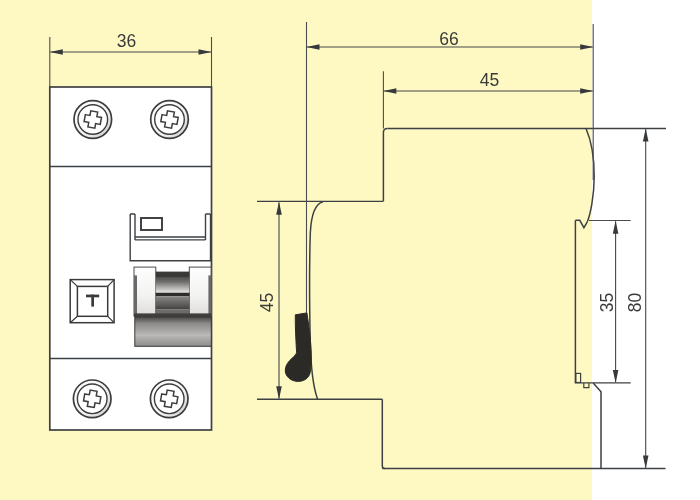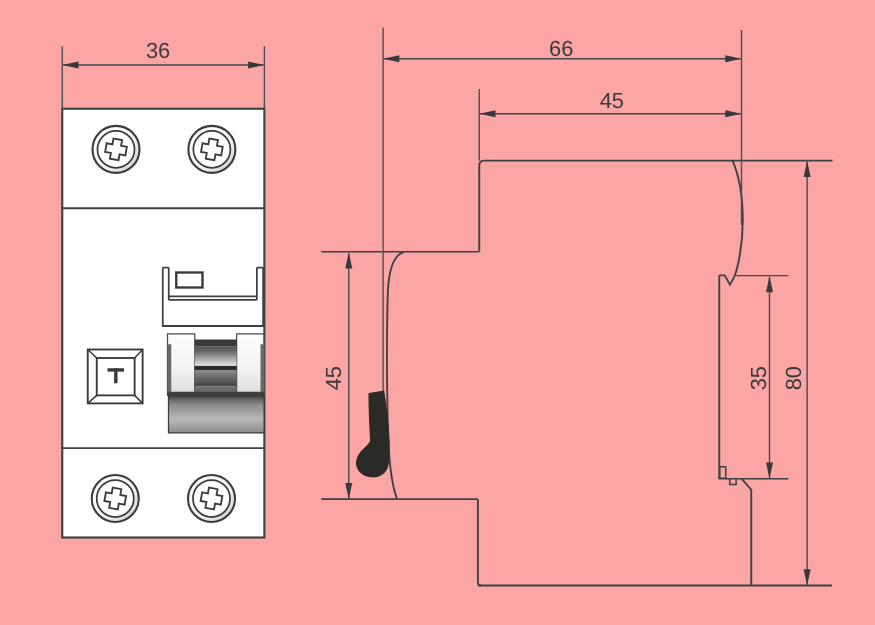--- a/index.html
+++ b/index.html
@@ -1,16 +1,16 @@
 <!DOCTYPE html>
 <html><head>
 <meta charset="utf-8">
 <style>
   html,body{margin:0;padding:0;background:#ffffff;}
-  .wrap{width:700px;height:500px;position:relative;background:#fca5a5;text-align:center;}
+  .wrap{width:592px;height:500px;position:relative;background:#fef9c3;text-align:center;}
   text{font-family:"Liberation Sans",sans-serif;fill:#3a3a3a;}
 </style>
 </head>
 <body>
 <div class="wrap">
 <svg width="700" height="500" viewBox="0 0 700 500" xmlns="http://www.w3.org/2000/svg">
 <defs>
   <linearGradient id="railG" x1="0" y1="0" x2="0" y2="1">
     <stop offset="0" stop-color="#fdfdfd"></stop>
           <stop offset="0.55" stop-color="#f4f4f3"></stop>

